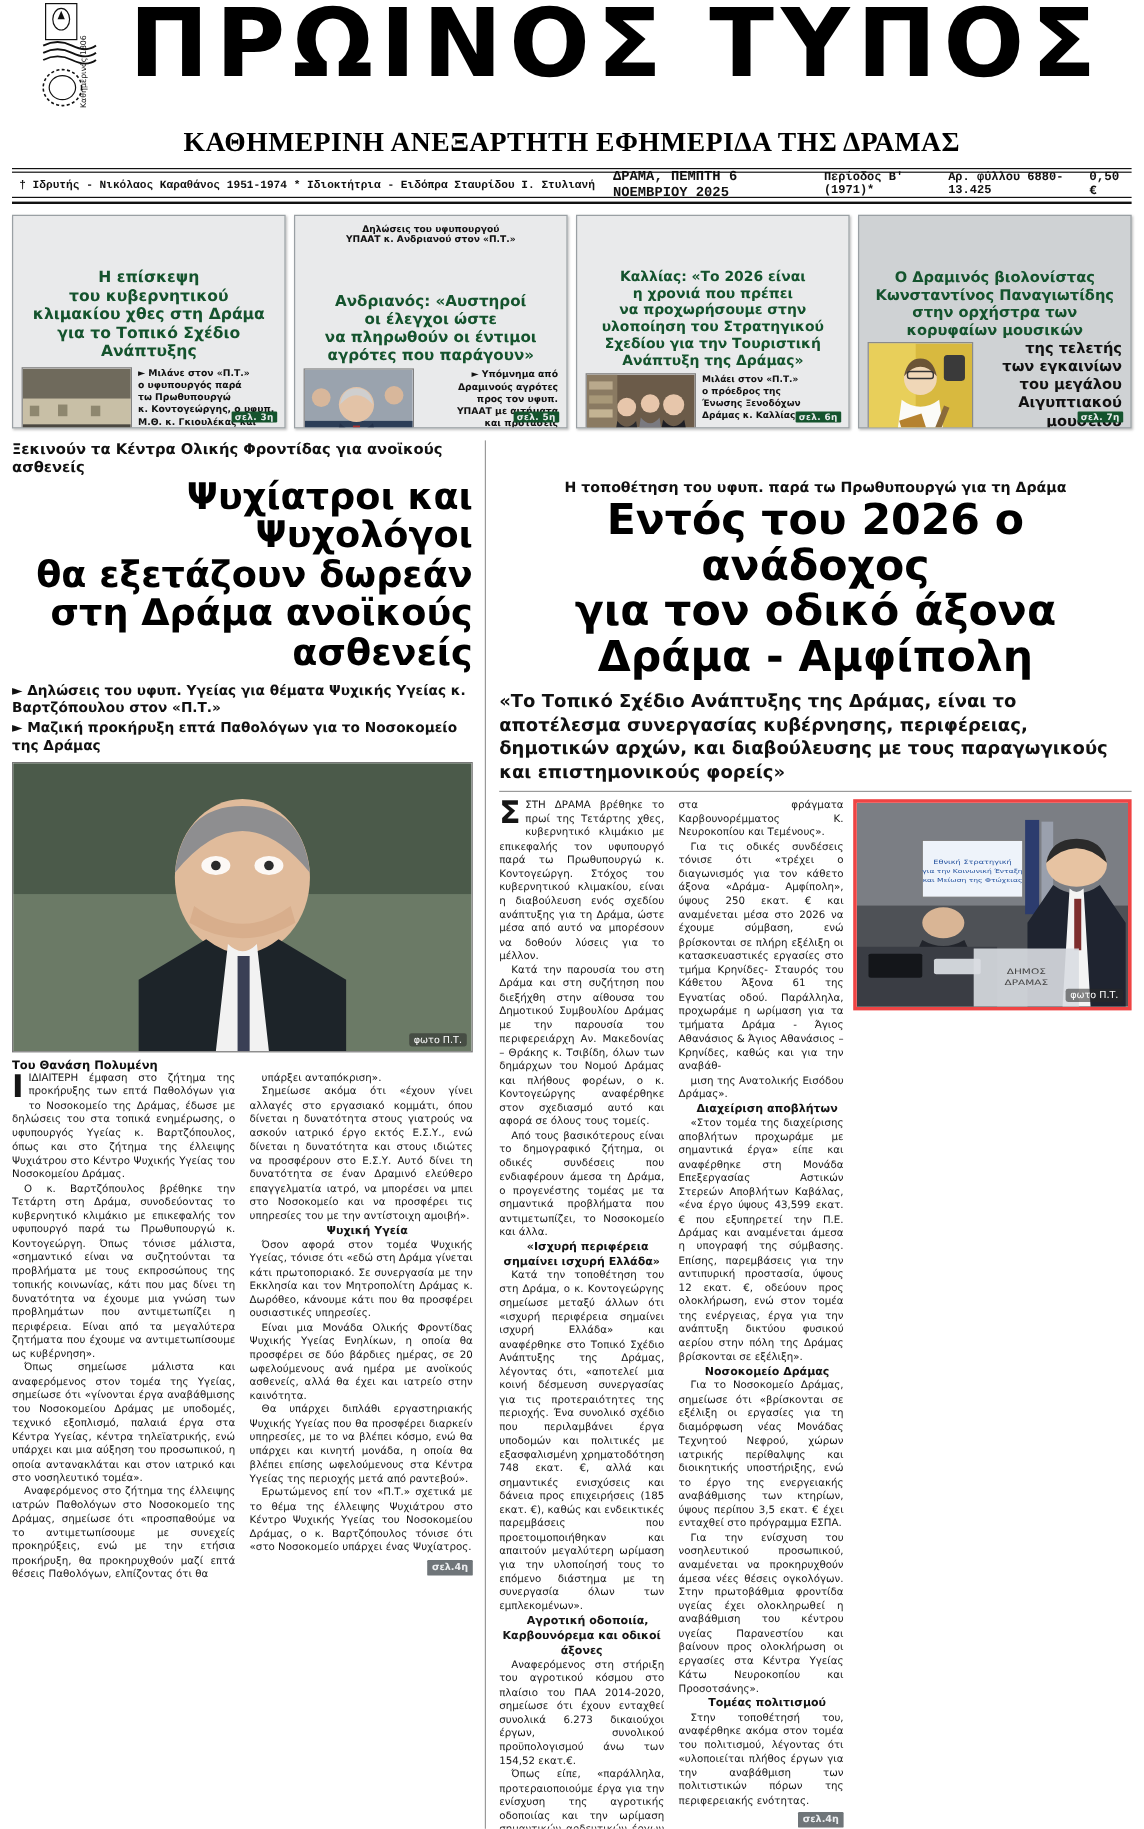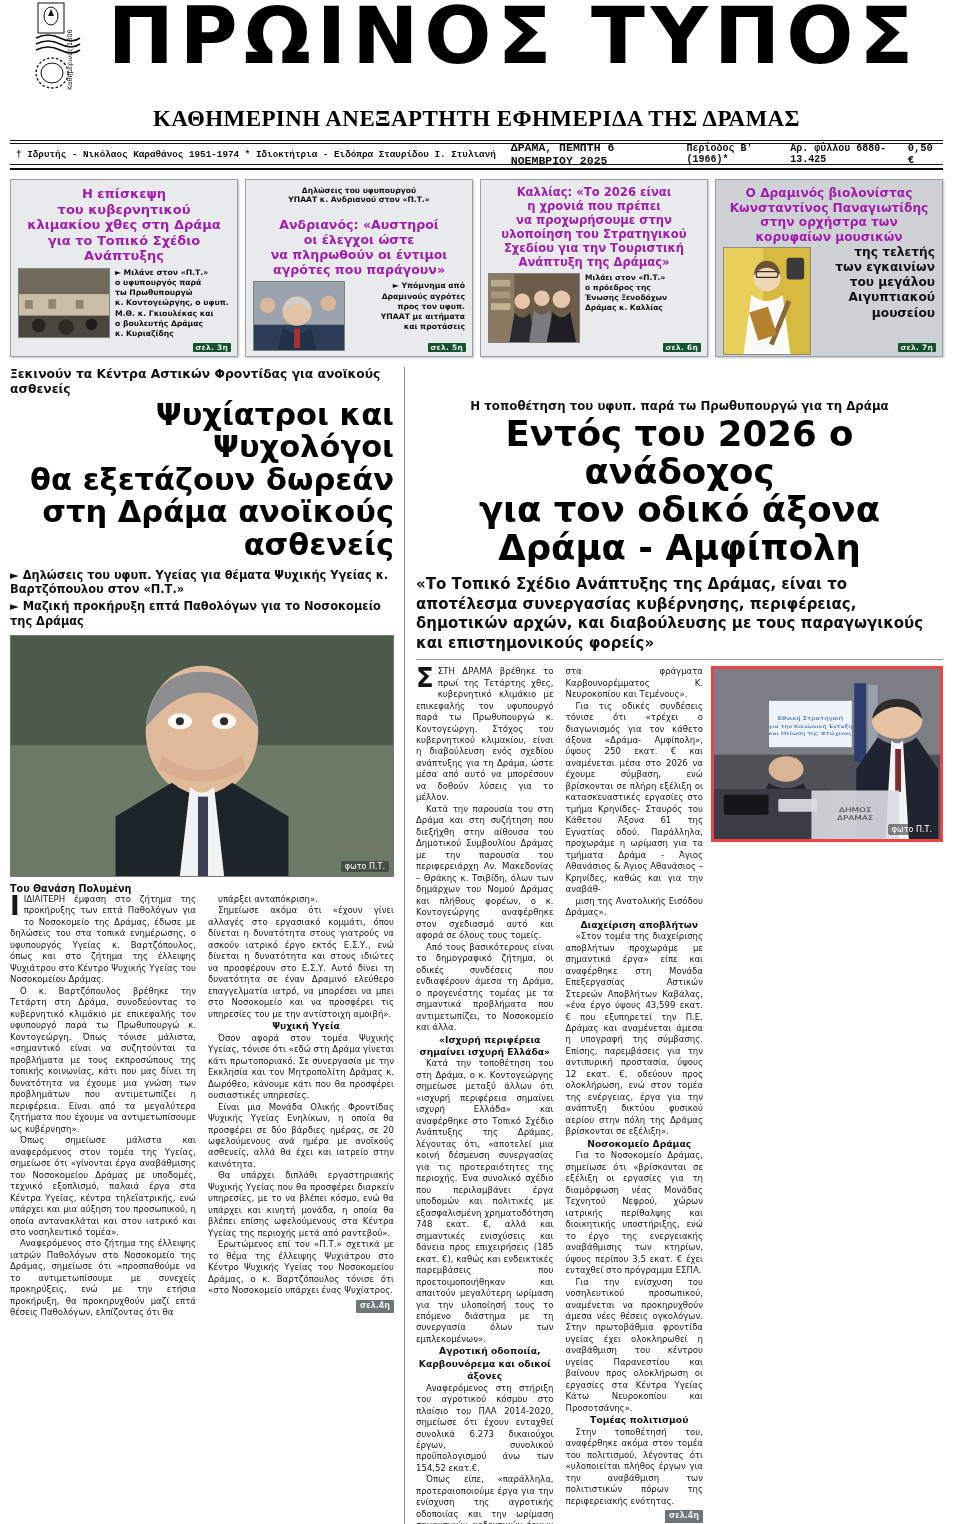--- a/index.html
+++ b/index.html
@@ -64,21 +64,21 @@
     box-shadow:1px 1px 2px rgba(0,0,0,.25);
     padding:6px 7px 4px 7px;
   }
   .teaser.t-white { background:#e9eaeb; }
   .teaser .kicker {
     font-size:7.6px; font-weight:bold; text-align:center;
     line-height:1.25; color:#111; margin-bottom:12px;
   }
   .teaser .t-head {
     font-size:12.6px; font-weight:bold; text-align:center;
-    line-height:1.2; color:#a21caf;
+    line-height:1.2; color:#14532d;margin-top:38px;
   }
   .teaser.t1 .t-head { font-size:13px; }
   .teaser.t3 .t-head { font-size:11.6px; }
   .teaser.t4 .t-head { font-size:12.2px; text-align:center; }
   .teaser .t-body { display:flex; gap:5px; margin-top:4px; }
   .teaser .t-photo {
     width:92px; height:70px; flex:0 0 auto;
     border:1px solid #808080; position:relative; overflow:hidden;
   }
   .teaser .t-bullets {
@@ -227,21 +227,21 @@
       <div class="paper-title">ΠΡΩΪΝΟΣ ΤΥΠΟΣ</div>
     </div>
   </div>
 
   <div class="tagline">ΚΑΘΗΜΕΡΙΝΗ ΑΝΕΞΑΡΤΗΤΗ ΕΦΗΜΕΡΙΔΑ ΤΗΣ ΔΡΑΜΑΣ</div>
   <div class="mast-rule"></div>
 
   <div class="infobar">
     <span class="ib-left">† Ιδρυτής - Νικόλαος Καραθάνος 1951-1974  * Ιδιοκτήτρια - Ειδόπρα Σταυρίδου Ι. Στυλιανή</span>
     <span class="ib-date">ΔΡΑΜΑ, ΠΕΜΠΤΗ 6 ΝΟΕΜΒΡΙΟΥ 2025</span>
-    <span class="ib-period">Περίοδος Β' (1966)*</span>
+    <span class="ib-period">Περίοδος Β' (1971)*</span>
     <span class="ib-issue">Αρ. φύλλου 6880-13.425</span>
     <span class="ib-price">0,50 €</span>
   </div>
   <div class="doublerule"></div>
 
   <div class="teasers">
 
     <div class="teaser t1 t-white">
       <div class="t-head">Η επίσκεψη<br>του κυβερνητικού<br>κλιμακίου χθες στη Δράμα<br>για το Τοπικό Σχέδιο<br>Ανάπτυξης</div>
       <div class="t-body">
@@ -327,21 +327,21 @@
         <div class="t4-lines">της τελετής<br>των εγκαινίων<br>του μεγάλου<br>Αιγυπτιακού<br>μουσείου</div>
       </div>
       <div class="pagetag">σελ. 7η</div>
     </div>
 
   </div>
 
   <div class="mainwrap">
 
     <div class="left-col">
-      <div class="kicker-lg">Ξεκινούν τα Κέντρα Αστικών Φροντίδας για ανοϊκούς ασθενείς</div>
+      <div class="kicker-lg">Ξεκινούν τα Κέντρα Ολικής Φροντίδας για ανοϊκούς ασθενείς</div>
       <div class="headline">Ψυχίατροι και Ψυχολόγοι<br>θα εξετάζουν δωρεάν<br>στη Δράμα ανοϊκούς ασθενείς</div>
       <div class="bullets-lg">
         <div>► Δηλώσεις του υφυπ. Υγείας για θέματα Ψυχικής Υγείας κ. Βαρτζόπουλου στον «Π.Τ.»</div>
         <div>► Μαζική προκήρυξη επτά Παθολόγων για το Νοσοκομείο της Δράμας</div>
       </div>
 
       <div class="photo-main">
         <svg class="ph" viewBox="0 0 380 242" preserveAspectRatio="none">
           <rect width="380" height="242" fill="#5d6d5a"></rect>
           <rect width="380" height="110" fill="#4b5a4a"></rect>

